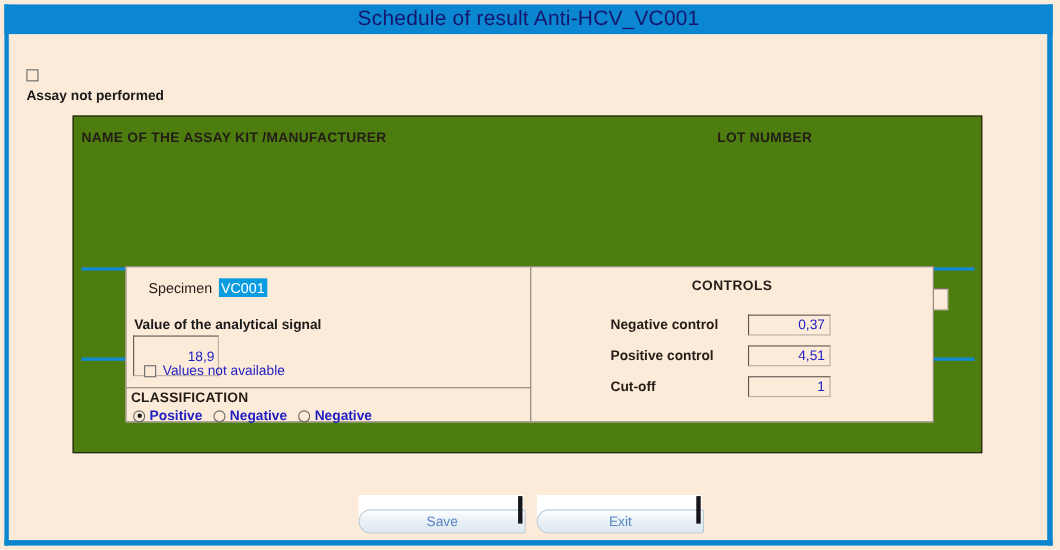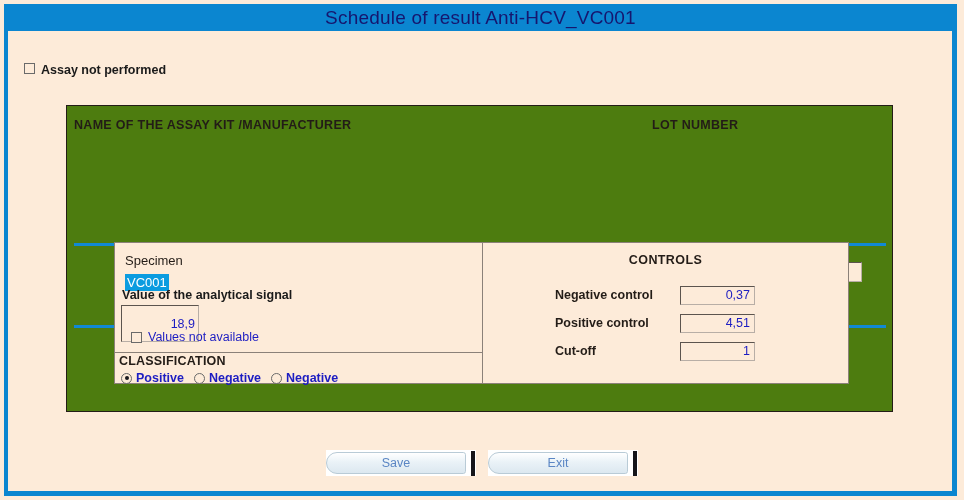--- a/index.html
+++ b/index.html
@@ -59,20 +59,21 @@
     box-sizing: border-box;
   }
 
   
   .assay-row {
     position: absolute;
     left: 24px; top: 63px;
     display: flex;
     align-items: flex-start;
     gap: 6px;
+    flex-direction: column;
   }
   .chk {
     width: 11px;
     height: 11px;
     border: 1px solid #6a6a6a;
     background: #fdebd9;
     box-sizing: border-box;
     display: inline-block;
     flex: 0 0 auto;
   }
@@ -207,25 +208,24 @@
     left: 415px; top: 136px;
     width: 367px;
     height: 142px;
     border: 1px solid #8b8179;
     box-sizing: border-box;
     background: #fdebd9;
   }
 
   .spec-row {
     position: absolute;
-    left: 10px; top: 10px;
+    left: 20px; top: 10px;
     display: flex;
     align-items: baseline;
     gap: 6px;
-    flex-direction: column;
   }
   .spec-label {
     font-size: 13px;
     color: #231c17;
   }
   .spec-value {
     font-size: 13px;
     color: #ffffff;
     background: #0b9ce0;
     padding: 1px 2px 1px 2px;
@@ -368,22 +368,22 @@
   
   .btn {
     position: absolute;
     width: 150px;
     height: 26px;
     background: #ffffff;
     box-sizing: border-box;
   }
   .btn-inner {
     position: absolute;
-    left: 0; top: 2px;
-    width: 140px;
+    left: 0; top: 13px;
+    width: 152px;
     height: 22px;
     background: linear-gradient(to bottom, #ffffff 0%, #eaf2f7 45%, #dce8f0 100%);
     border: 1px solid #b9cbd6;
     border-radius: 12px 3px 3px 12px;
     box-sizing: border-box;
     display: flex;
     align-items: center;
     justify-content: center;
     font-size: 12.5px;
     color: #5b86c4;

